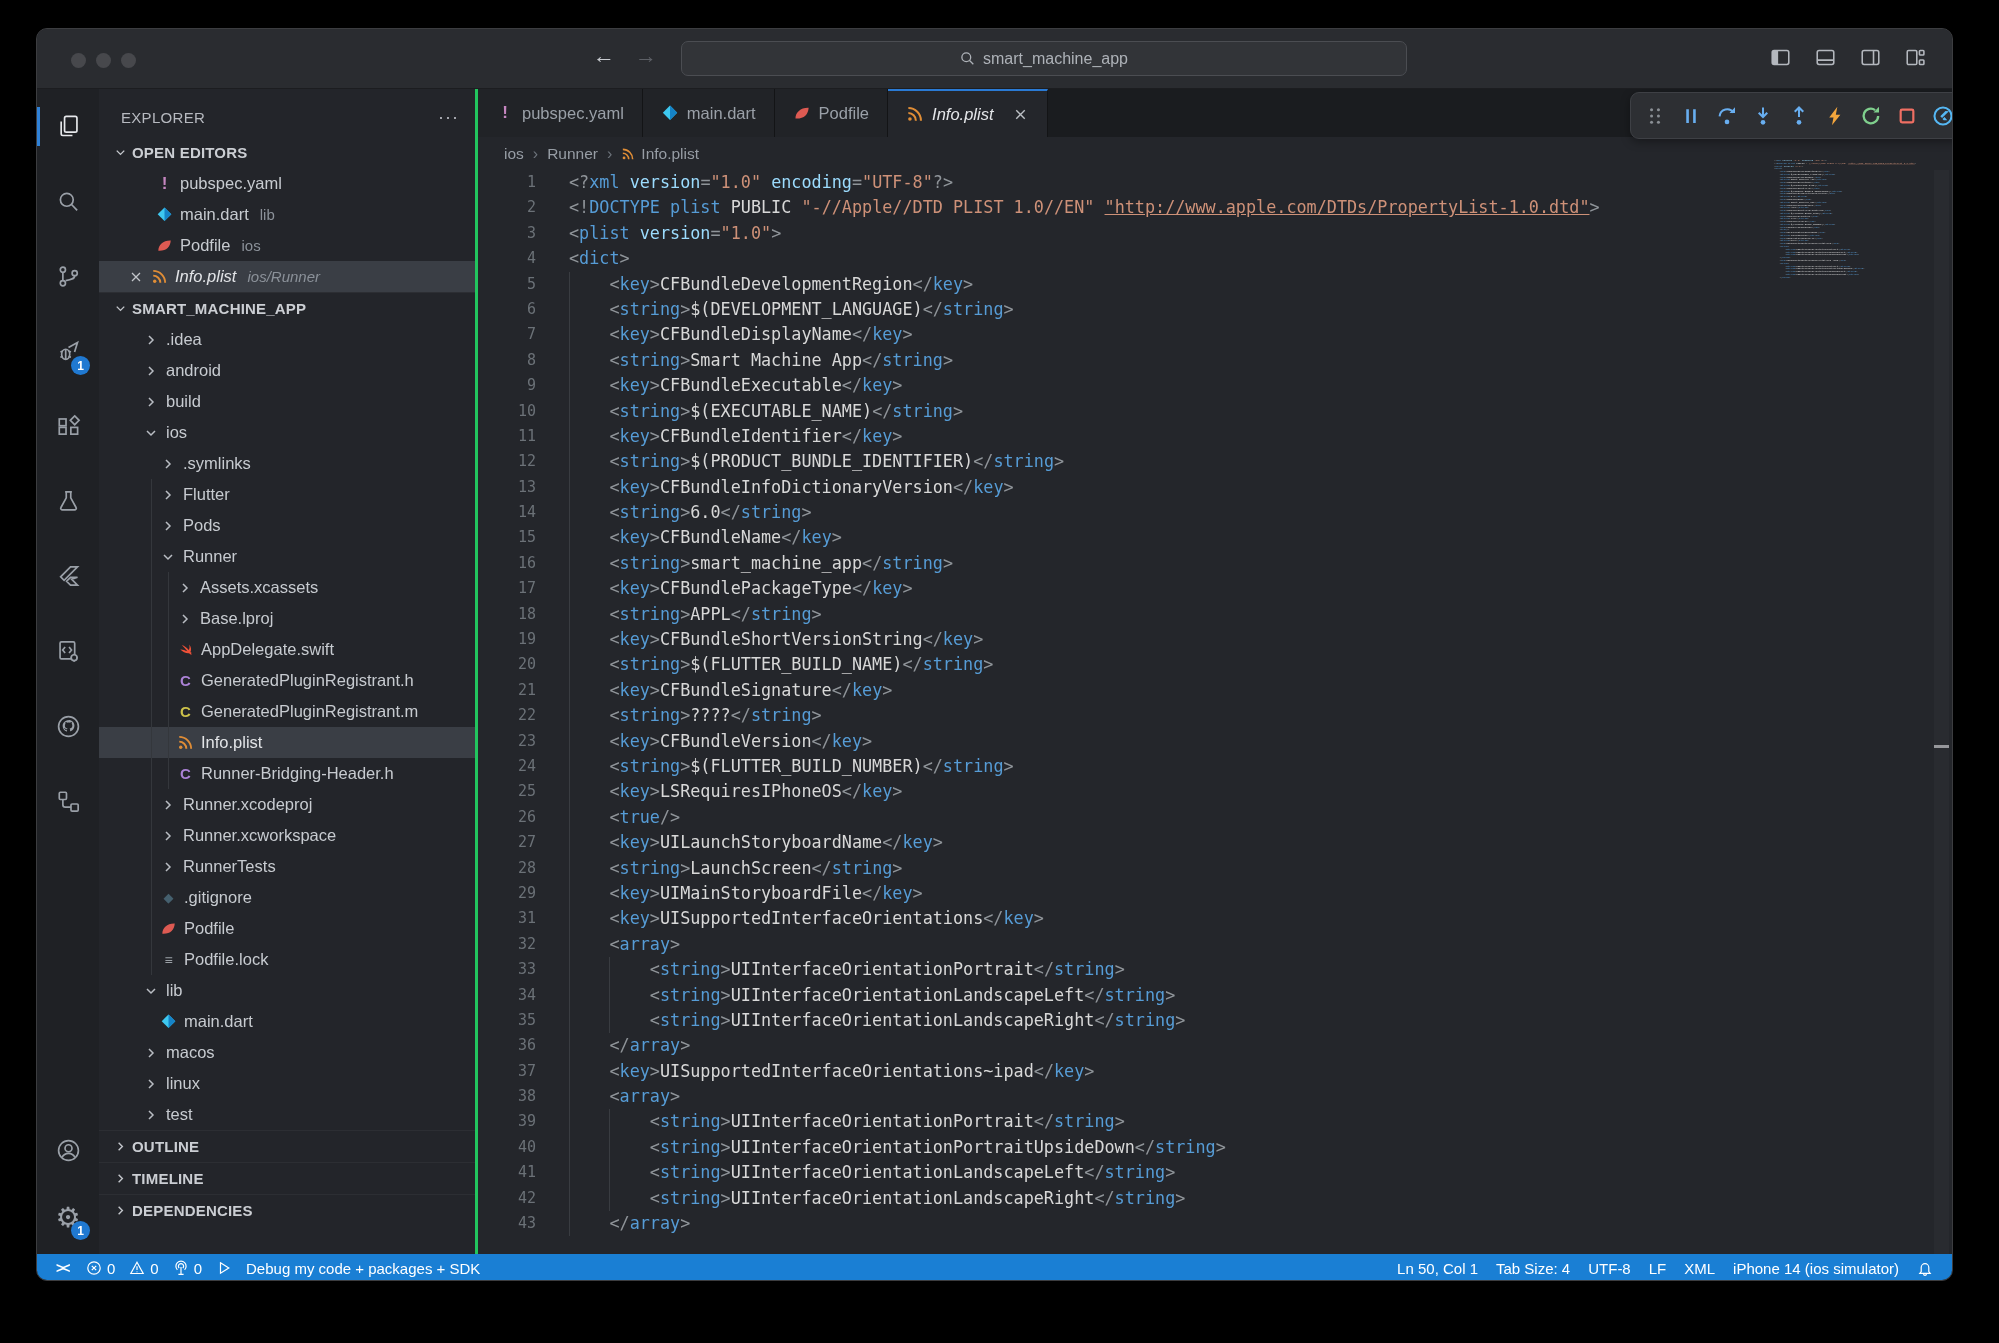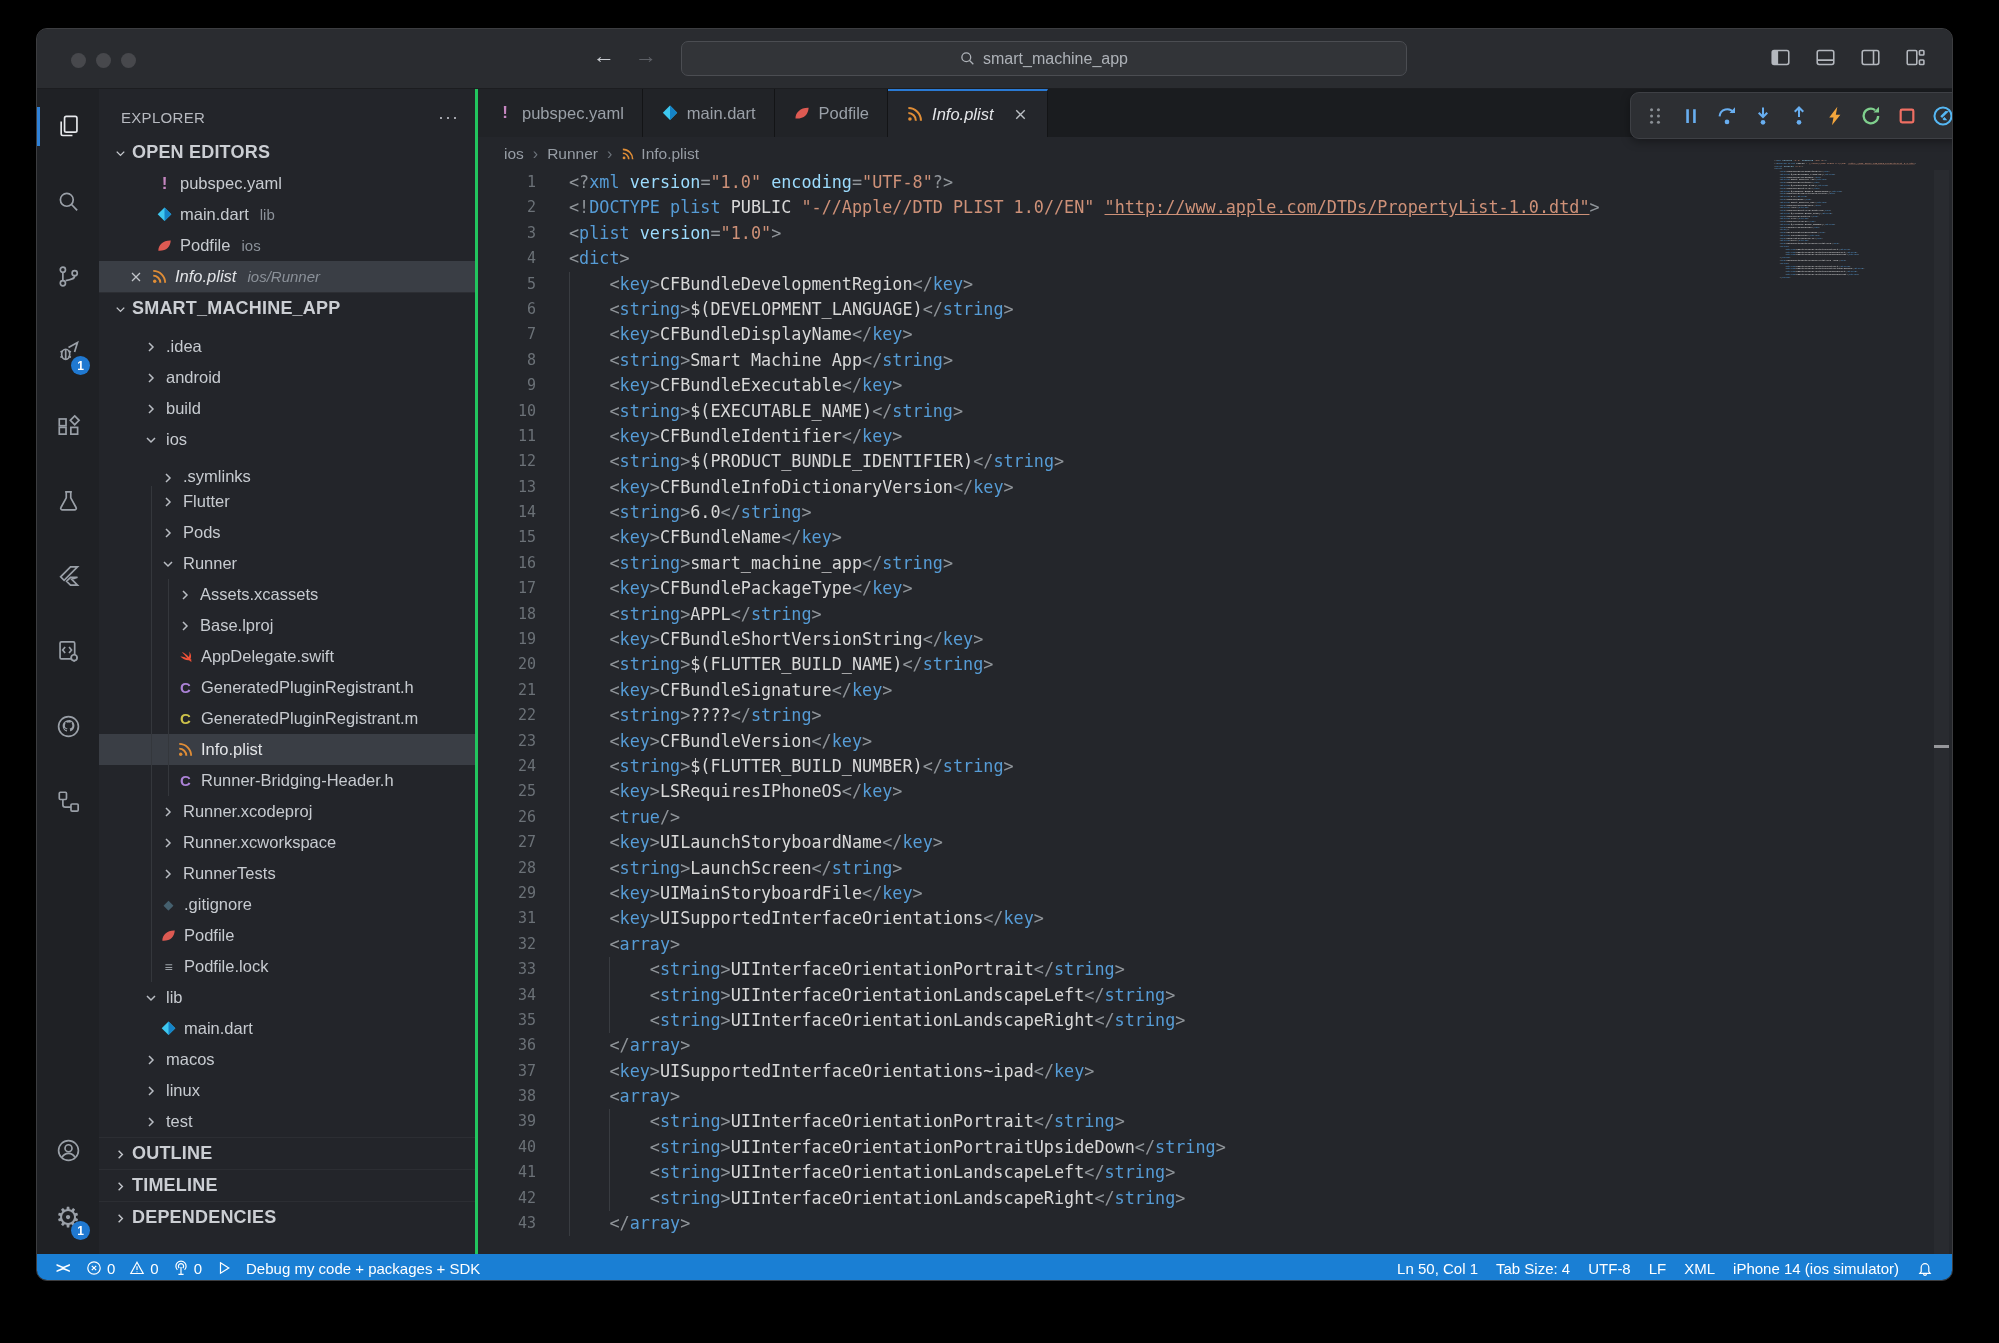--- a/index.html
+++ b/index.html
@@ -23,36 +23,36 @@
   .actitem.active{color:#e6e8eb;}
   .actitem.active:before{content:"";position:absolute;left:0;top:18px;bottom:18px;width:2.5px;background:#2f81d7;}
   .actitem svg{width:27px;height:27px;stroke:currentColor;fill:none;stroke-width:1.5;}
   .badge{position:absolute;right:9px;bottom:14px;min-width:19px;height:19px;border-radius:10px;background:#2079d1;color:#fff;font-size:12px;font-weight:700;display:flex;align-items:center;justify-content:center;}
   #act-spacer{flex:1;}
   .gearglyph{font-size:28px;line-height:1;}
   
   #sidebar{width:376px;background:#23252a;border-right:3px solid #22c55e;flex:none;overflow:hidden;font-size:16.5px;color:#c7cbd0;position:relative;}
   #sb-title{height:40px;display:flex;align-items:center;padding:8px 16px 0 22px;font-size:15px;color:#b7bac0;letter-spacing:.3px;}
   #sb-title .more{margin-left:auto;color:#b7bac0;font-size:18px;letter-spacing:1px;}
-  .secheader{height:31px;display:flex;align-items:center;gap:4px;font-weight:700;font-size:18px;color:#cbced3;padding-left:14px;letter-spacing:.2px;border-top:1px solid #2c2e33;}
+  .secheader{height:31px;display:flex;align-items:center;gap:4px;font-weight:700;font-size:15px;color:#cbced3;padding-left:14px;letter-spacing:.2px;border-top:1px solid #2c2e33;}
   .secheader.noline{border-top:none;}
   .secheader .chev{width:15px;height:15px;color:#c3c6cb;flex:none;}
   .chev svg{width:100%;height:100%;stroke:currentColor;fill:none;stroke-width:1.5;}
   .oerow,.trow{height:31px;display:flex;align-items:center;gap:7px;white-space:nowrap;}
   .oerow{padding-left:57px;}
   .oerow.sel,.trow.sel{background:#3a3e45;color:#e2e4e7;}
   .oeclose{width:16px;height:16px;color:#c3c6cb;flex:none;}
   .oeclose svg{width:100%;height:100%;stroke:currentColor;}
   .fic{display:inline-flex;width:17px;height:17px;align-items:center;justify-content:center;flex:none;}
   .fic svg{width:100%;height:100%;}
   .ex{color:#c586c0;font-weight:700;font-size:17px;}
   .cletter{font-weight:700;font-size:15px;}
   .dim{color:#8b9199;font-size:15px;margin-left:4px;}
   .it{font-style:italic;}
-  #tree{position:relative;margin-top:7px;}
+  #tree{position:relative;}
   .tguide{position:absolute;width:1px;background:#34373c;}
   .trow .chev{width:16px;height:16px;color:#b9bdc3;flex:none;}
   
   #editor-col{flex:1;position:relative;background:#24262b;overflow:hidden;}
   #tabstrip{height:48px;background:#1a1c1f;display:flex;}
   .tab{display:flex;align-items:center;gap:8px;padding:0 18px;background:#212327;border-right:1px solid #131416;color:#9aa0a8;font-size:16.5px;box-sizing:border-box;}
   .tab .fic{width:18px;height:18px;}
   .tab.active{background:#24262b;border-top:2.5px solid #2a7ad4;color:#e4e6e9;}
   .tclose{width:17px;height:17px;color:#bcc0c5;margin-left:10px;}
   .tclose svg{width:100%;height:100%;stroke:currentColor;}
@@ -291,21 +291,21 @@
                 <path d="M6 4l4 4-4 4" stroke="currentColor" fill="none" stroke-width="1.5"></path>
               </svg></span>
             <span>build</span>
           </div>
           <div class="trow" style="padding-left: 44px;">
             <span class="chev"><svg viewBox="0 0 16 16">
                 <path d="M4 6l4 4 4-4" stroke="currentColor" fill="none" stroke-width="1.5"></path>
               </svg></span>
             <span>ios</span>
           </div>
-          <div class="trow" style="padding-left: 61px; align-items: flex-end;">
+          <div class="trow" style="padding-left: 61px;">
             <span class="chev"><svg viewBox="0 0 16 16">
                 <path d="M6 4l4 4-4 4" stroke="currentColor" fill="none" stroke-width="1.5"></path>
               </svg></span>
             <span>.symlinks</span>
           </div>
           <div class="trow" style="padding-left: 61px;">
             <span class="chev"><svg viewBox="0 0 16 16">
                 <path d="M6 4l4 4-4 4" stroke="currentColor" fill="none" stroke-width="1.5"></path>
               </svg></span>
             <span>Flutter</span>

